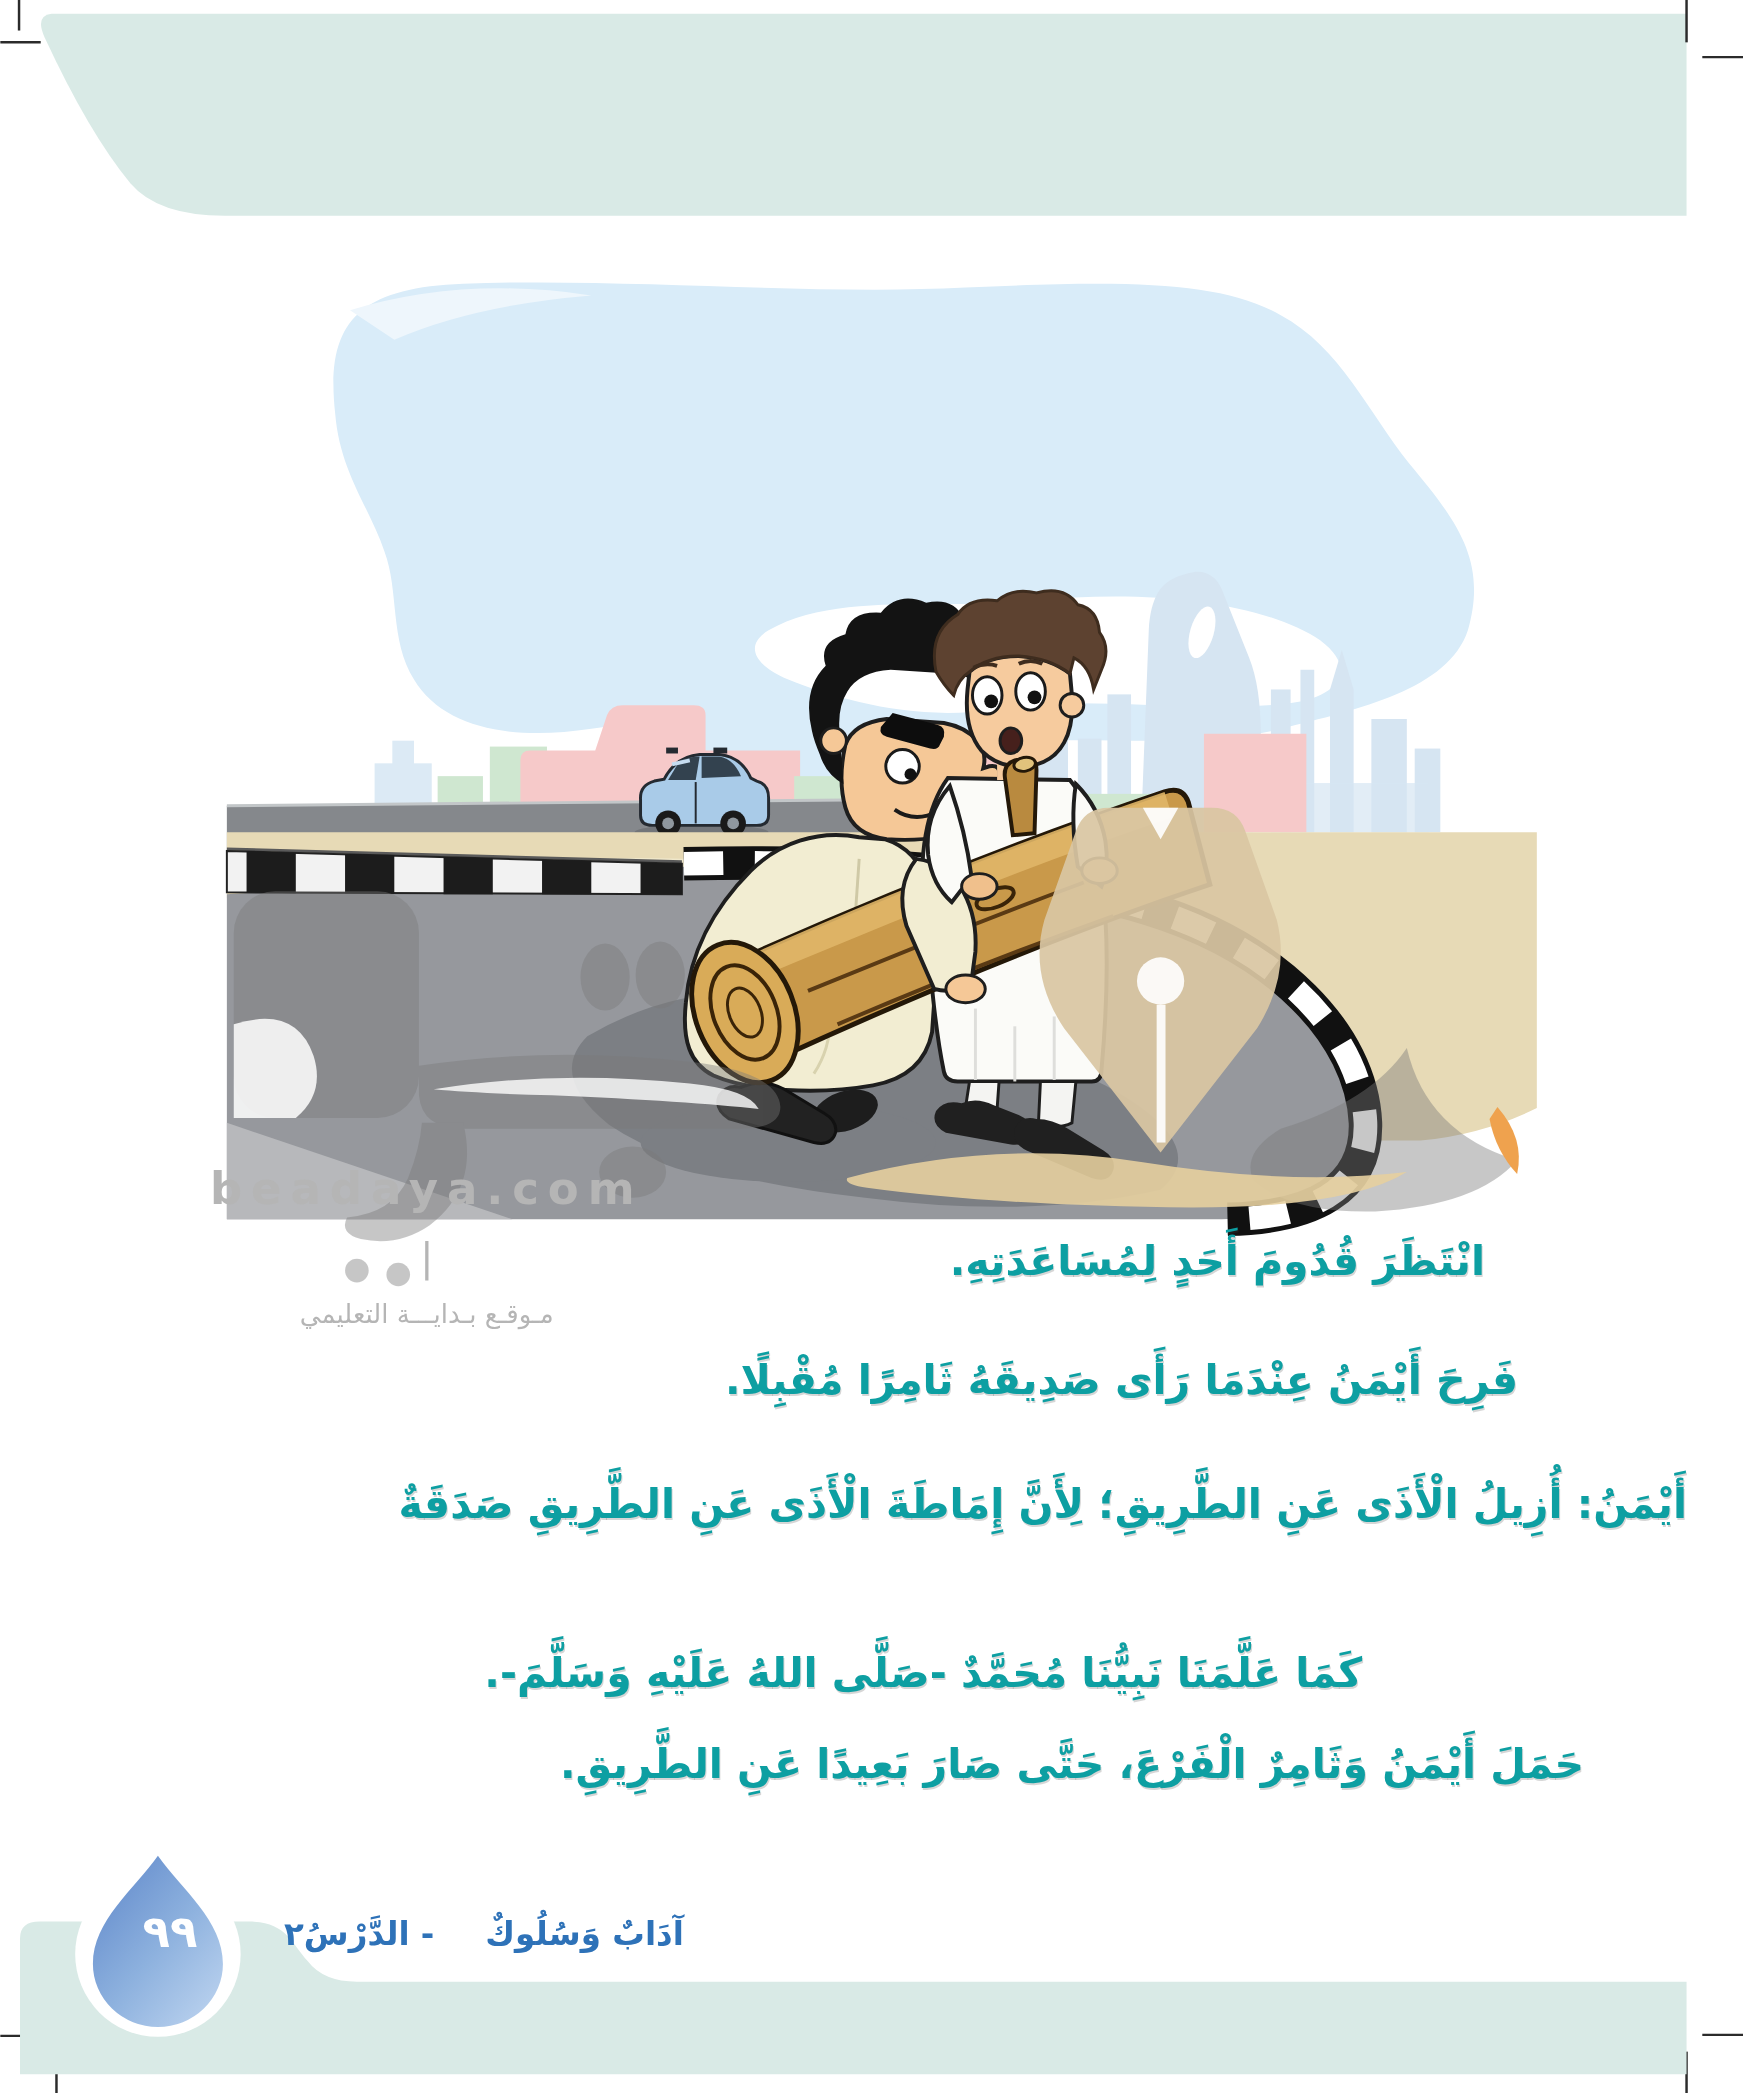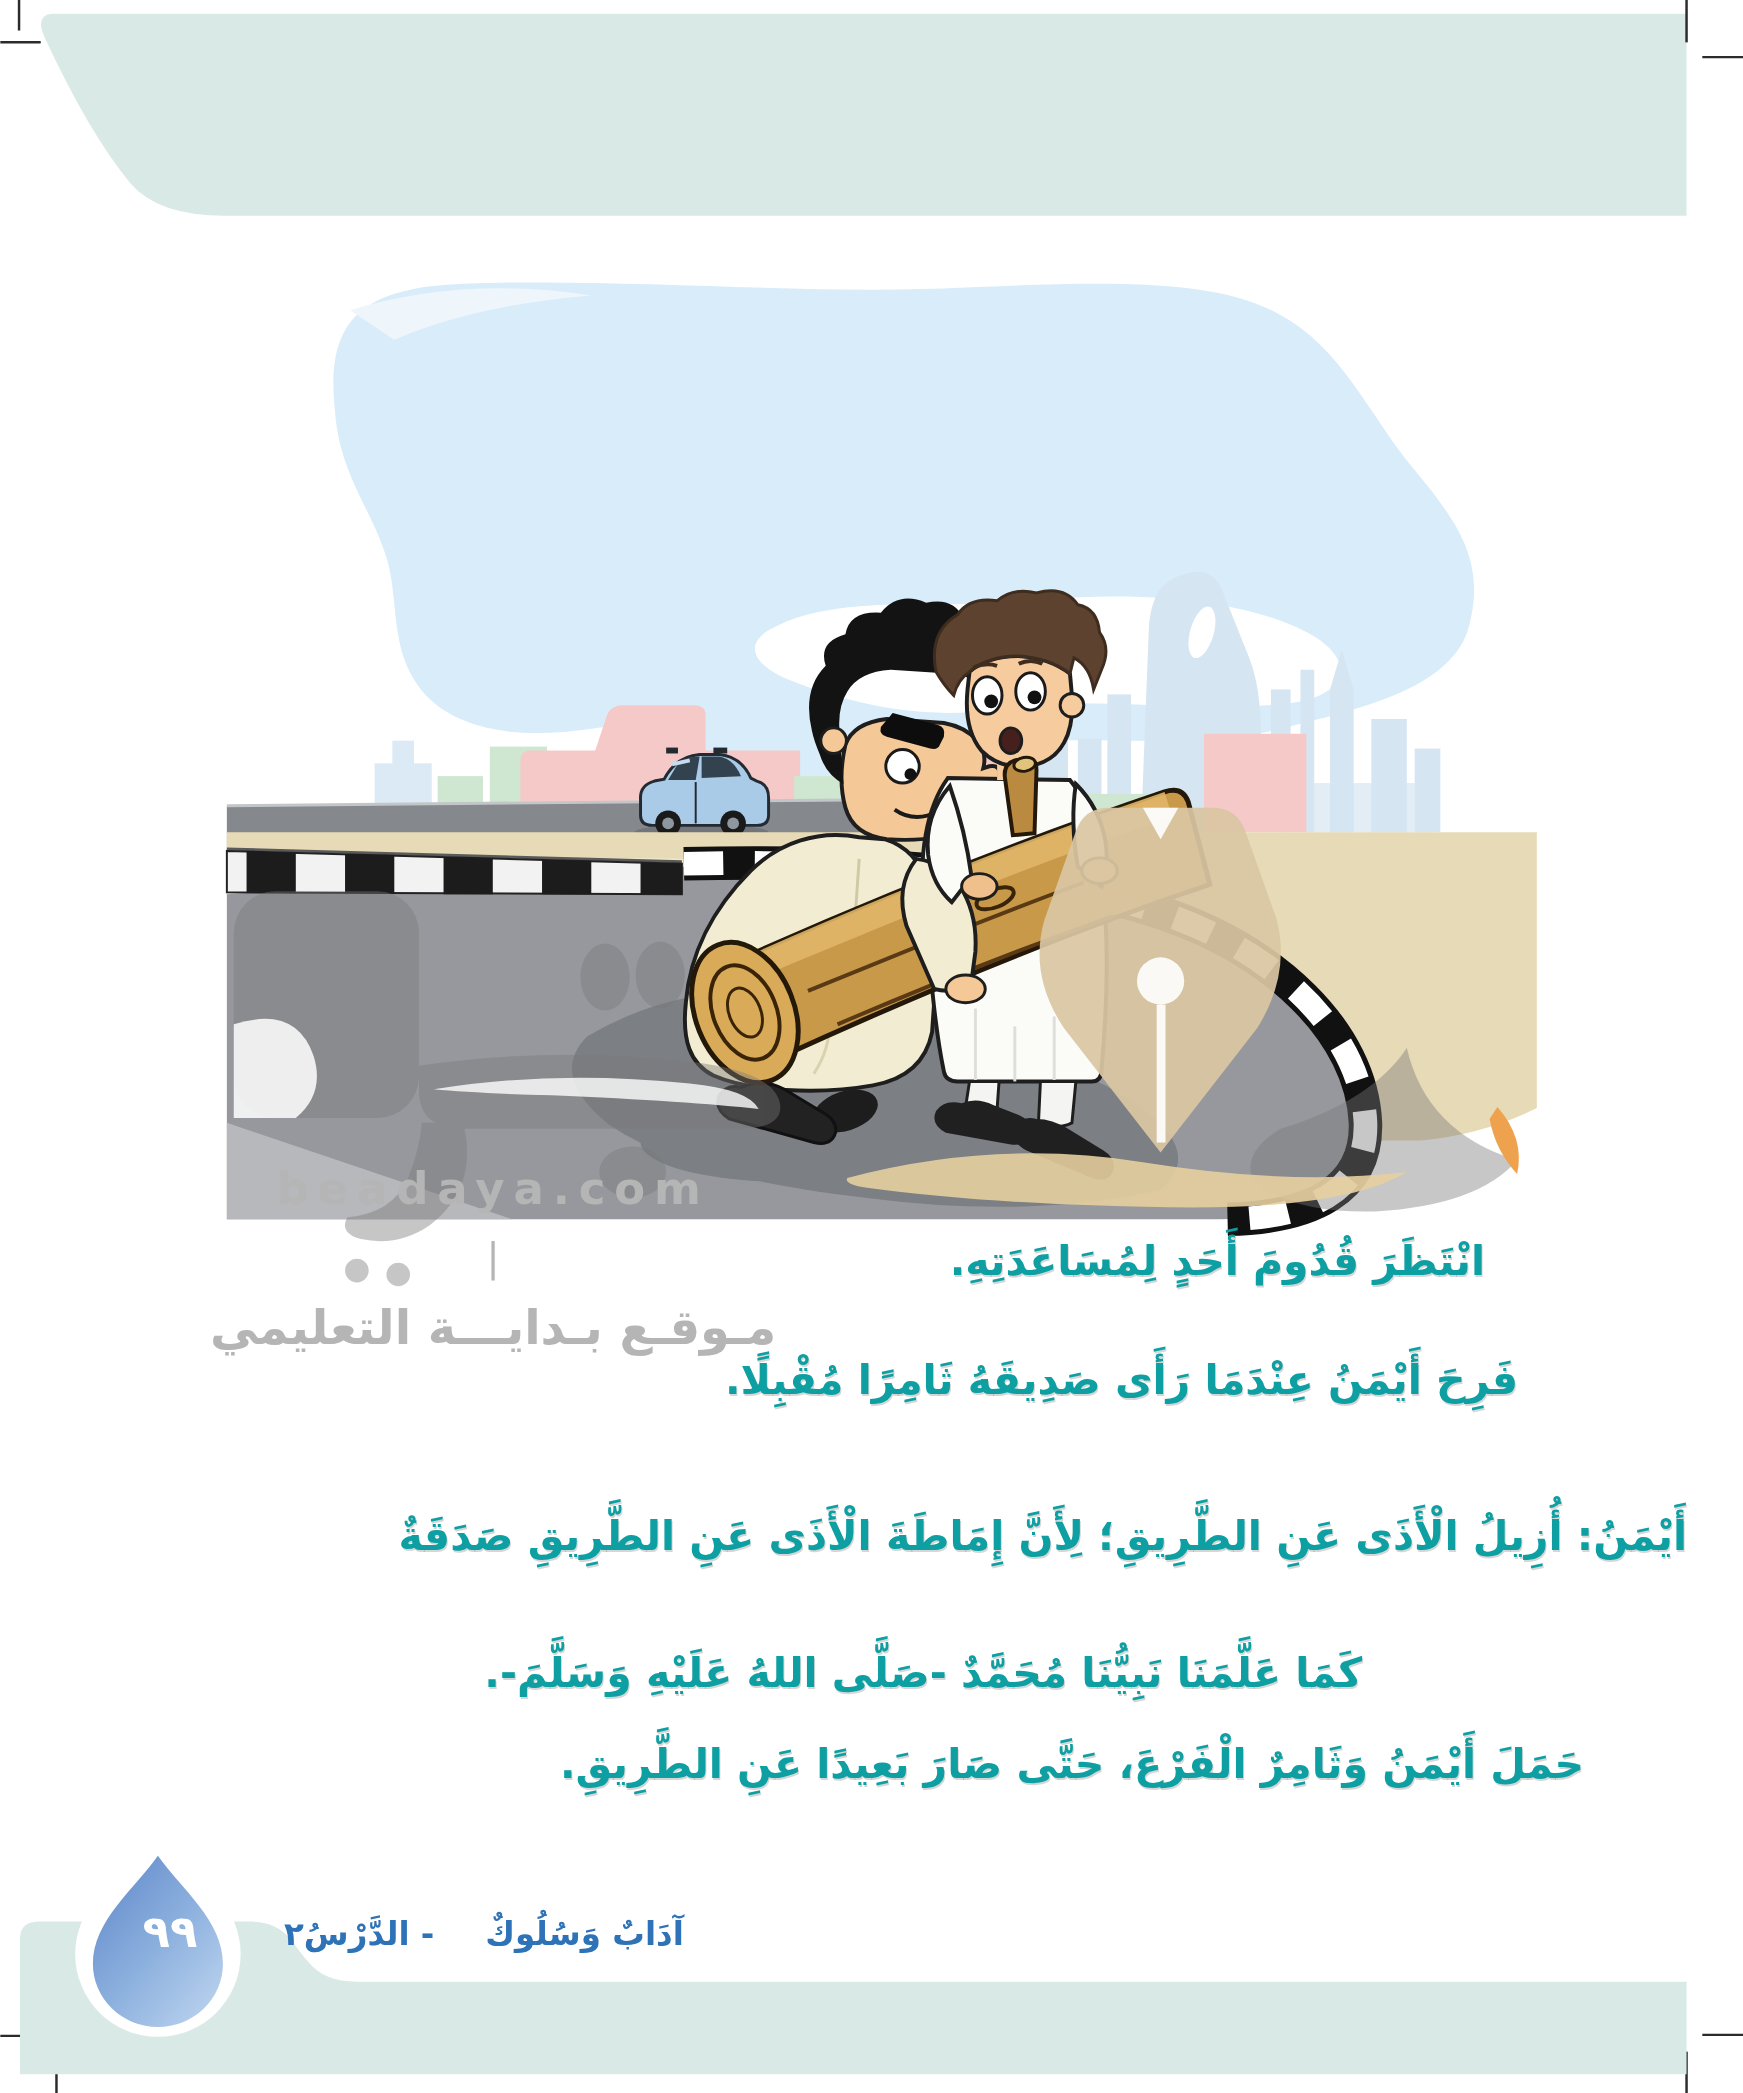--- a/index.html
+++ b/index.html
@@ -5,30 +5,30 @@
   html,body{margin:0;padding:0;background:#fff;}
   .page{position:relative;width:1744px;height:2093px;background:#ffffff;overflow:hidden;
         font-family:"DejaVu Sans","Liberation Sans",sans-serif;}
   .page svg.layer{position:absolute;left:0;top:0;width:1744px;height:2093px;display:block;}
   .story-line{position:absolute;right:57px;direction:rtl;white-space:nowrap;
       font-weight:bold;font-size:41px;line-height:65px;color:#0d9fa2;
       text-shadow:1px 2px 0 rgba(70,70,70,.22);}
   .l1{top:1229px;padding-right:202px;}
   .l2{top:1348px;padding-right:169px;}
   .l3{top:1444px;padding-right:225px;}
-  .l4{top:1504px;padding-right:0px;}
+  .l4{top:1472px;padding-right:0px;}
   .l5{top:1641px;padding-right:325px;}
   .l6{top:1732px;padding-right:103px;}
 
   
   .wm-text{position:absolute;left:210px;top:1162px;display:flex;align-items:center;gap:19.7px;
       color:#b5b5b5;white-space:nowrap;flex-direction:column;}
   .wm-latin{font-size:45px;font-weight:bold;letter-spacing:8.9px;}
   .wm-bar{font-size:39px;font-weight:normal;}
-  .wm-ar{font-size:48px;font-weight:bold;direction:rtl;}
+  .wm-ar{font-size:26px;font-weight:normal;direction:rtl;}
 
   
   .footer-label{position:absolute;left:284px;top:1915px;direction:rtl;display:flex;gap:51px;
       color:#2e72b8;font-weight:bold;font-size:32.5px;white-space:nowrap;}
   .page-num{position:absolute;left:104px;top:1905px;width:132px;text-align:center;
       color:#ffffff;font-weight:bold;font-size:45px;}
 </style>
 </head>
 <body>
 

